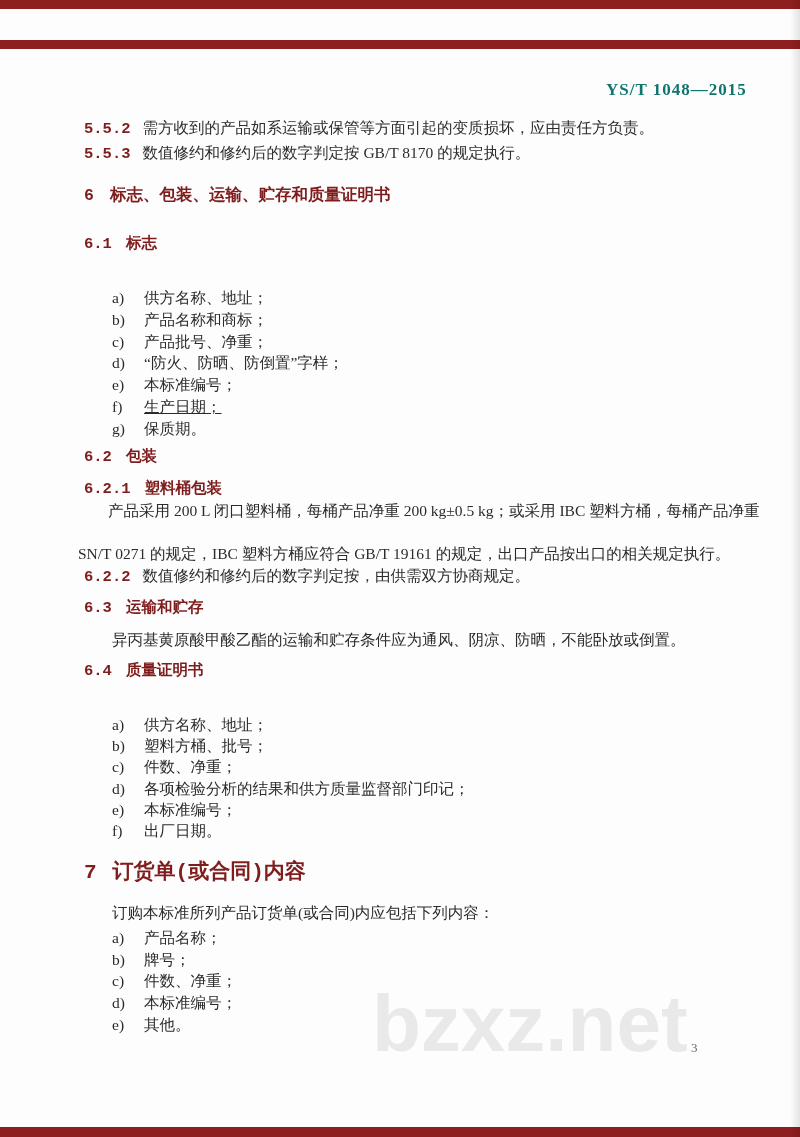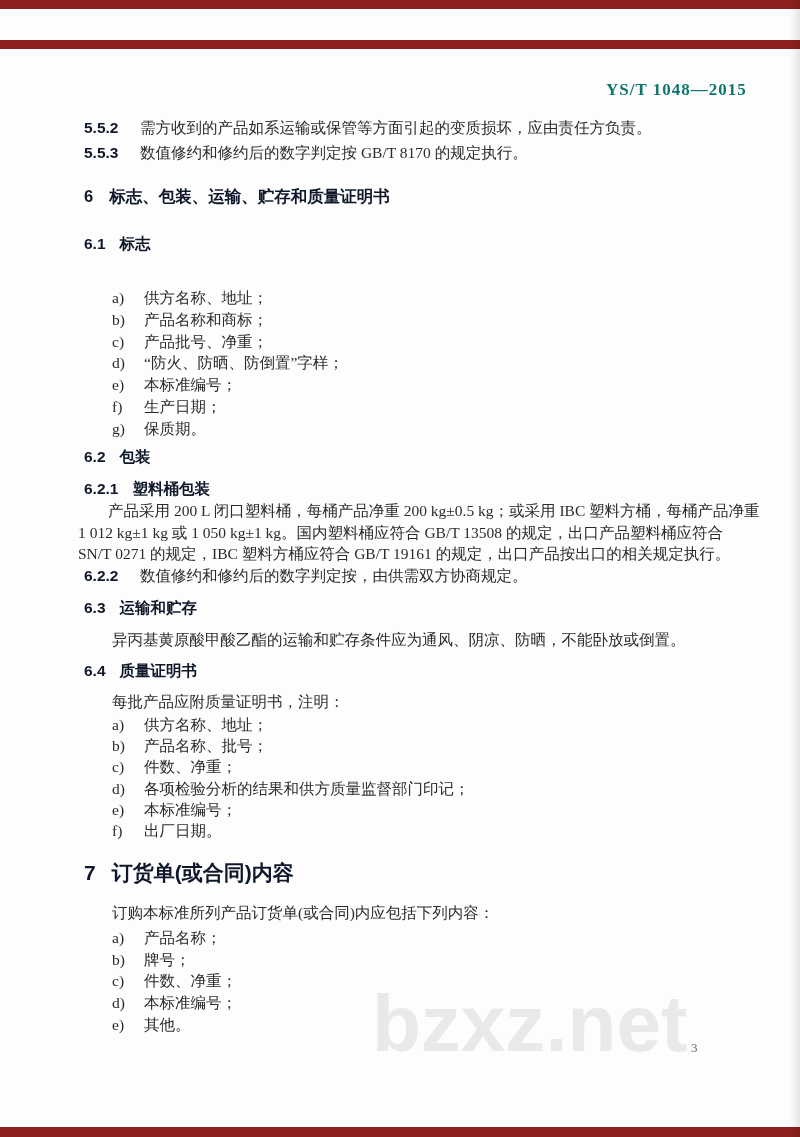--- a/index.html
+++ b/index.html
@@ -11,21 +11,21 @@
   }
   .edge-right{
     position:absolute;top:0;right:0;width:10px;height:1137px;
     background:linear-gradient(to right,rgba(0,0,0,0),rgba(0,0,0,0.10));
   }
   .bar{position:absolute;left:0;width:800px;background:#8e1f1f;}
   .bar.top1{top:0;height:9px;}
   .bar.top2{top:40px;height:9px;}
   .bar.bottom{top:1127px;height:10px;}
   .line{position:absolute;white-space:nowrap;font-size:15.5px;line-height:20px;}
-  .hei{font-family:Liberation Sans, sans-serif;font-weight:bold;color:#0f172a;}
+  .hei{font-family:Liberation Mono, monospace;font-weight:bold;color:#7f1d1d;}
   .docnum{
     position:absolute;top:80px;left:606px;font-size:17px;font-weight:bold;
     letter-spacing:1px;color:#0f766e;font-family:"Liberation Serif","DejaVu Serif",serif;
   }
   .clause-num{display:inline-block;min-width:44px;margin-right:12px;}
   .h-num{display:inline-block;margin-right:16px;}
   .sub-num{display:inline-block;margin-right:14px;}
   .list-letter{display:inline-block;width:32px;}
   .watermark{
     position:absolute;left:372px;top:984px;
@@ -59,48 +59,46 @@
 
   <div class="line hei" style="top:234px;left:84px;">
     <span class="sub-num">6.1</span><span>标志</span>
   </div>
 
   <div class="line" style="top:288px;left:112px;"><span class="list-letter">a)</span><span>供方名称、地址；</span></div>
   <div class="line" style="top:310px;left:112px;"><span class="list-letter">b)</span><span>产品名称和商标；</span></div>
   <div class="line" style="top:332px;left:112px;"><span class="list-letter">c)</span><span>产品批号、净重；</span></div>
   <div class="line" style="top:353px;left:112px;"><span class="list-letter">d)</span><span>“防火、防晒、防倒置”字样；</span></div>
   <div class="line" style="top:375px;left:112px;"><span class="list-letter">e)</span><span>本标准编号；</span></div>
-  <div class="line" style="top:397px;left:112px;"><span class="list-letter">f)</span><span>生产日期；</span></div>
+  <div class="line" style="top:397px;left:112px;text-decoration:underline;"><span class="list-letter">f)</span><span>生产日期；</span></div>
   <div class="line" style="top:419px;left:112px;"><span class="list-letter">g)</span><span>保质期。</span></div>
 
   <div class="line hei" style="top:447px;left:84px;">
     <span class="sub-num">6.2</span><span>包装</span>
   </div>
   <div class="line hei" style="top:479px;left:84px;">
     <span class="sub-num">6.2.1</span><span>塑料桶包装</span>
   </div>
   <div class="line" style="top:501px;left:108px;">产品采用 200 L 闭口塑料桶，每桶产品净重 200 kg±0.5 kg；或采用 IBC 塑料方桶，每桶产品净重</div>
-  <div class="line" style="top:523px;left:78px;">1 012 kg±1 kg 或 1 050 kg±1 kg。国内塑料桶应符合 GB/T 13508 的规定，出口产品塑料桶应符合</div>
   <div class="line" style="top:544px;left:78px;">SN/T 0271 的规定，IBC 塑料方桶应符合 GB/T 19161 的规定，出口产品按出口的相关规定执行。</div>
   <div class="line" style="top:566px;left:84px;">
     <span class="hei clause-num">6.2.2</span><span>数值修约和修约后的数字判定按，由供需双方协商规定。</span>
   </div>
 
   <div class="line hei" style="top:598px;left:84px;">
     <span class="sub-num">6.3</span><span>运输和贮存</span>
   </div>
   <div class="line" style="top:630px;left:112px;">异丙基黄原酸甲酸乙酯的运输和贮存条件应为通风、阴凉、防晒，不能卧放或倒置。</div>
 
   <div class="line hei" style="top:661px;left:84px;">
     <span class="sub-num">6.4</span><span>质量证明书</span>
   </div>
-  <div class="line" style="top:692px;left:112px;">每批产品应附质量证明书，注明：</div>
 
   <div class="line" style="top:715px;left:112px;"><span class="list-letter">a)</span><span>供方名称、地址；</span></div>
-  <div class="line" style="top:736px;left:112px;"><span class="list-letter">b)</span><span>产品名称、批号；</span></div>
+  <div class="line" style="top:736px;left:112px;"><span class="list-letter">b)</span><span>塑料方桶、批号；</span></div>
   <div class="line" style="top:757px;left:112px;"><span class="list-letter">c)</span><span>件数、净重；</span></div>
   <div class="line" style="top:779px;left:112px;"><span class="list-letter">d)</span><span>各项检验分析的结果和供方质量监督部门印记；</span></div>
   <div class="line" style="top:800px;left:112px;"><span class="list-letter">e)</span><span>本标准编号；</span></div>
   <div class="line" style="top:821px;left:112px;"><span class="list-letter">f)</span><span>出厂日期。</span></div>
 
   <div class="line hei" style="top:863px;left:84px;font-size:21px;">
     <span class="h-num">7</span><span>订货单(或合同)内容</span>
   </div>
   <div class="line" style="top:903px;left:112px;">订购本标准所列产品订货单(或合同)内应包括下列内容：</div>
 

